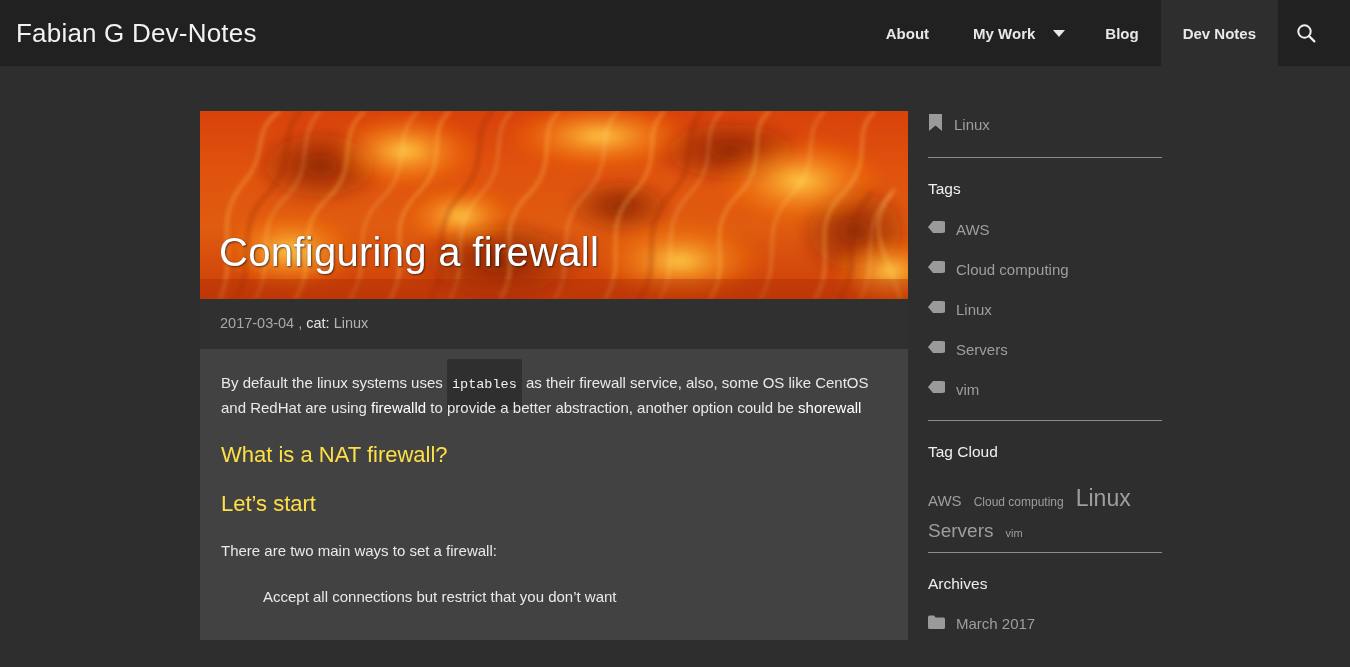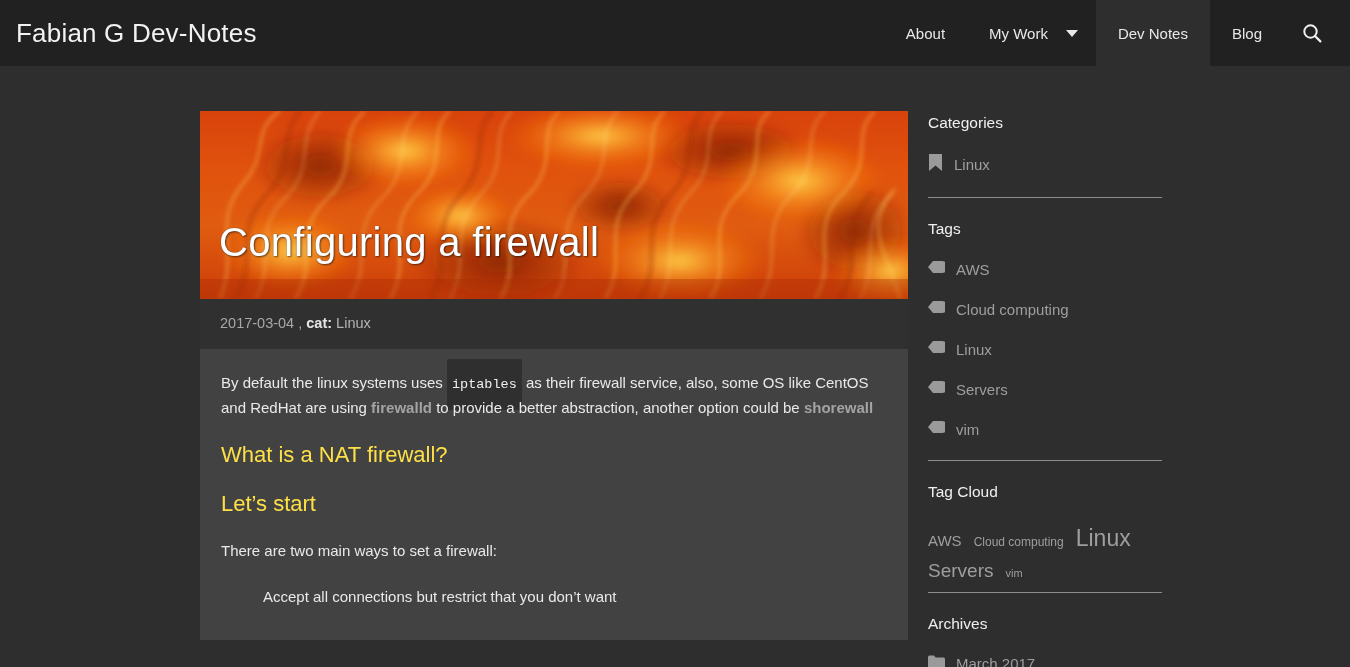--- a/index.html
+++ b/index.html
@@ -25,21 +25,22 @@
     font-weight: 400;
     letter-spacing: .2px;
     padding: 0 0 0 16px;
     display: flex;
     align-items: center;
     white-space: nowrap;
   }
   #main-nav {
     display: flex;
     align-items: stretch;
-    padding-right: 10px;
+    padding-right: 16px;
+    font-weight: bold;
   }
   .nav-item {
     display: flex;
     align-items: center;
     color: #e8e8e8;
     font-size: 15px;
     padding: 0 22px;
     white-space: nowrap;
     cursor: pointer;
   }
@@ -84,53 +85,53 @@
   #hero {
     height: 188px;
     position: relative;
     overflow: hidden;
     background: #c2400d;
   }
   .flame-layer { position: absolute; inset: 0; }
   #hero-title {
     position: absolute;
     left: 19px;
-    bottom: 34px;
+    bottom: 24px;
     color: #ffffff;
     font-size: 40px;
     font-weight: 400;
     letter-spacing: .3px;
     text-shadow: 0 0 1px #555, 1px 1px 2px rgba(0,0,0,.55);
     z-index: 5;
   }
   #post-meta {
     padding: 16px 20px 18px 20px;
     font-size: 14.5px;
     color: #a8a8a8;
     background: #303030;
   }
-  #post-meta .cat-label { color: #e6e6e6; font-weight: bold; }
+  #post-meta .cat-label { color: #e6e6e6; font-weight: normal; }
   #post-meta .cat-value { color: #b3b3b3; }
 
   #article-body {
     background: #424242;
     padding: 22px 21px 10px 21px;
     color: #e9e9e9;
     font-size: 15px;
     line-height: 1.62;
   }
   #article-body p { margin: 0 0 22px 0; }
   #article-body h2 {
     font-size: 22px;
     font-weight: 400;
     color: #fde047;
     margin: 0 0 22px 0;
     line-height: 1.2;
   }
-  #article-body a { color: #a3a3a3; text-decoration: none; font-weight: bold; }
+  #article-body a { color: #ffffff; text-decoration: none; }
   code.inline {
     font-family: "Liberation Mono", "DejaVu Sans Mono", monospace;
     background: #2f2f2f;
     color: #f0f0f0;
     font-size: 13.5px;
     padding: 18px 5px;
     border-radius: 2px;
   }
   #article-body ul { margin: 0 0 10px 0; padding-left: 42px; list-style: none; }
   #article-body li { margin-bottom: 20px; }
@@ -176,22 +177,22 @@
   <div id="site-title">Fabian G Dev-Notes</div>
 
   <nav id="main-nav">
     <div class="nav-item">About</div>
 
     <div class="nav-item has-caret">My Work</div>
     <div class="caret-wrap">
       <span class="caret"></span>
     </div>
 
+    <div class="nav-item">Blog</div>
     <div class="nav-item active">Dev Notes</div>
-    <div class="nav-item">Blog</div>
 
     <div id="search-button">
       <svg width="24" height="24" viewBox="0 0 24 24" aria-hidden="true">
         <circle cx="10.5" cy="10.5" r="6.2" fill="none" stroke="#f0f0f0" stroke-width="2"></circle>
         <line x1="15.2" y1="15.2" x2="20.4" y2="20.4" stroke="#f0f0f0" stroke-width="2.2" stroke-linecap="round"></line>
       </svg>
     </div>
   </nav>
 </header>
 
@@ -298,21 +299,20 @@
 
         </ul>
 
       </div>
     </article>
   </main>
 
   <aside id="sidebar-col">
 
     <section class="side-block">
-      <div class="side-title">Categories</div>
       <ul class="side-list">
         <li class="side-row">
           <span class="ico">
             <svg width="15" height="17" viewBox="0 0 15 17" aria-hidden="true">
               <path d="M1 0 H14 V17 L7.5 11.6 L1 17 Z" fill="#9a9a9a"></path>
             </svg>
           </span>
           <span class="label">Linux</span>
         </li>
       </ul>

